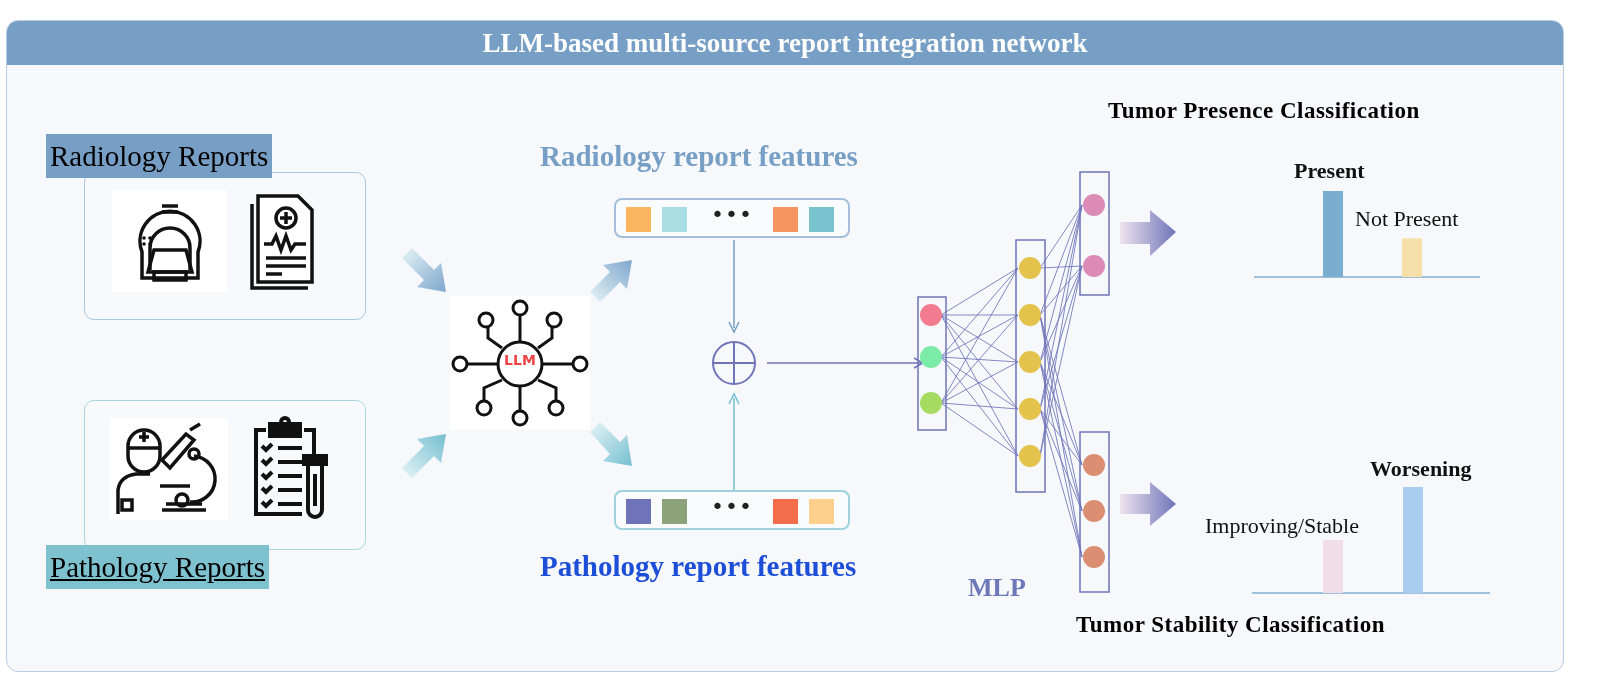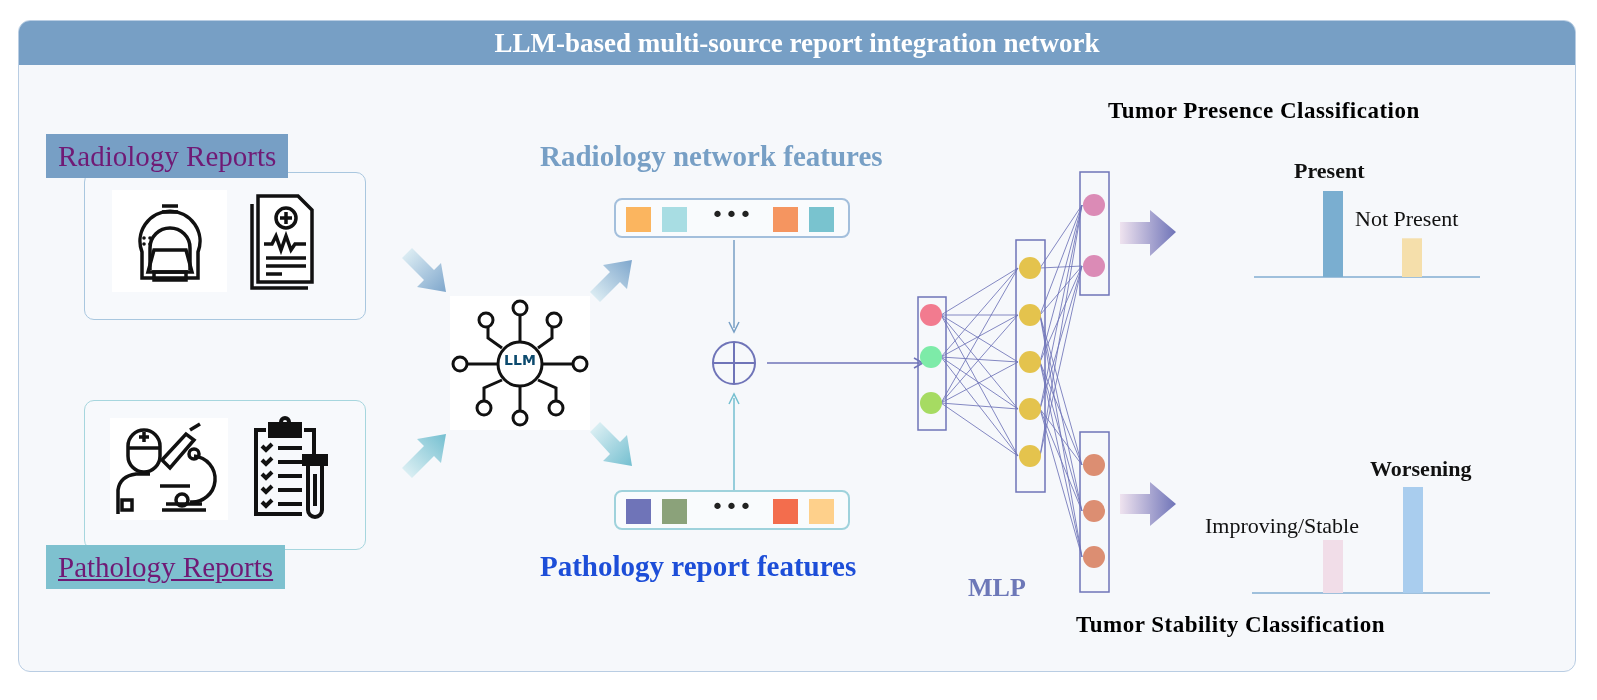--- a/index.html
+++ b/index.html
@@ -1,21 +1,21 @@
 <!DOCTYPE html>
 <html><head>
 <meta charset="utf-8">
 <style>
   html, body { margin:0; padding:0; background:#ffffff; }
   body { width:1597px; height:700px; position:relative; overflow:hidden; font-family:"Liberation Serif", serif; }
-  .frame { position:absolute; left:18px; top:20px; width:1556px; height:650px; border:1.5px solid #b9cde3; border-radius:12px; background:#f6f8fb; overflow:hidden; }
+  .frame { position:absolute; left:6px; top:20px; width:1556px; height:650px; border:1.5px solid #b9cde3; border-radius:12px; background:#f6f8fb; overflow:hidden; }
   .banner { position:absolute; left:0; top:0; width:100%; height:44px; background:#779fc5; color:#ffffff; font-weight:bold; font-size:27px; text-align:center; line-height:44px; }
   .abs { position:absolute; }
   .src-box { position:absolute; border:1.5px solid #a9c7df; border-radius:10px; background:#f7f9fc; }
-  .src-label { position:absolute; color:#701a75; font-size:29px; padding:0 12px; line-height:44px; height:44px; white-space:nowrap; }
+  .src-label { position:absolute; color:#000000; font-size:29px; padding:0 4px; line-height:44px; height:44px; white-space:nowrap; }
   .icon-tile { position:absolute; background:#ffffff; }
   .feat-title { position:absolute; font-weight:bold; font-size:29px; white-space:nowrap; }
   .vec { position:absolute; border:2px solid #a3bfdc; border-radius:8px; background:#f9fbfd; height:36px; width:232px; }
   .sq { position:absolute; top:7px; width:25px; height:25px; }
   .dots { position:absolute; top:2px; left:95px; font-size:22px; font-family:"DejaVu Sans", sans-serif; color:#222; letter-spacing:1px; }
   .out-title { position:absolute; font-weight:bold; font-size:23px; color:#000000; white-space:nowrap; letter-spacing:0.5px; }
   .cls-label { position:absolute; font-size:22px; color:#111; white-space:nowrap;margin-top:8px; }
   .cls-label.b { font-weight:bold; }
   svg { position:absolute; left:0; top:0; overflow:visible; }
 </style>
@@ -122,21 +122,21 @@
       <circle cx="130" cy="68" r="7"></circle>
         <line x1="92" y1="68" x2="123" y2="68"></line>
       <circle cx="34" cy="112" r="7"></circle>
         <path d="M34 105 L34 92 L52 84"></path>
       <circle cx="106" cy="112" r="7"></circle>
         <path d="M106 105 L106 92 L88 84"></path>
       <circle cx="70" cy="122" r="7"></circle>
         <line x1="70" y1="90" x2="70" y2="115"></line>
     </g>
   </svg>
-  <span style="position:absolute;left:50px;top:56px;width:40px;text-align:center;font-family:'DejaVu Sans',sans-serif;font-size:14px;font-weight:bold;color:#0c4a6e;">LLM</span>
+  <span style="position:absolute;left:50px;top:56px;width:40px;text-align:center;font-family:'DejaVu Sans',sans-serif;font-size:14px;font-weight:bold;color:#ef4444;">LLM</span>
 </div>
 
 <svg width="1597" height="700">
   <defs>
     <linearGradient id="gBlue" x1="0" y1="0" x2="1" y2="1">
         <stop offset="0" stop-color="#e6f4f7"></stop>
         <stop offset="1" stop-color="#7ea6cc"></stop>
       </linearGradient>
     <linearGradient id="gTeal" x1="0" y1="1" x2="1" y2="0">
         <stop offset="0" stop-color="#e6f4f7"></stop>
@@ -180,21 +180,21 @@
   <path d="M729 404 L734 394 L739 404" fill="none" stroke="#74bfd0" stroke-width="1.5"></path>
   <g>
     <circle cx="734" cy="363" r="21" fill="none" stroke="#6f74b8" stroke-width="2"></circle>
     <line x1="713" y1="363" x2="755" y2="363" stroke="#6f74b8" stroke-width="2"></line>
     <line x1="734" y1="342" x2="734" y2="384" stroke="#6f74b8" stroke-width="2"></line>
   </g>
   <line x1="767" y1="363" x2="922" y2="363" stroke="#6f74b8" stroke-width="1.5"></line>
   <path d="M914 358 L923 363 L914 368" fill="none" stroke="#6f74b8" stroke-width="1.5"></path>
 </svg>
 
-<div class="feat-title" style="left:540px;top:140px;color:#779fc5;">Radiology network features</div>
+<div class="feat-title" style="left:540px;top:140px;color:#779fc5;">Radiology report features</div>
 <div class="vec" style="left:614px;top:198px;">
   <div class="sq" style="left: 10px; background: rgb(251, 181, 95);"></div>
   <div class="sq" style="left: 46px; background: rgb(168, 221, 227);"></div>
   <span class="dots">•••</span>
   <div class="sq" style="left: 157px; background: rgb(245, 149, 96);"></div>
   <div class="sq" style="left: 193px; background: rgb(121, 195, 207);"></div>
 </div>
 <div class="vec" style="left:614px;top:490px;border-color:#9fd2dc;">
   <div class="sq" style="left: 10px; background: rgb(111, 116, 184);"></div>
   <div class="sq" style="left: 46px; background: rgb(139, 162, 122);"></div>

